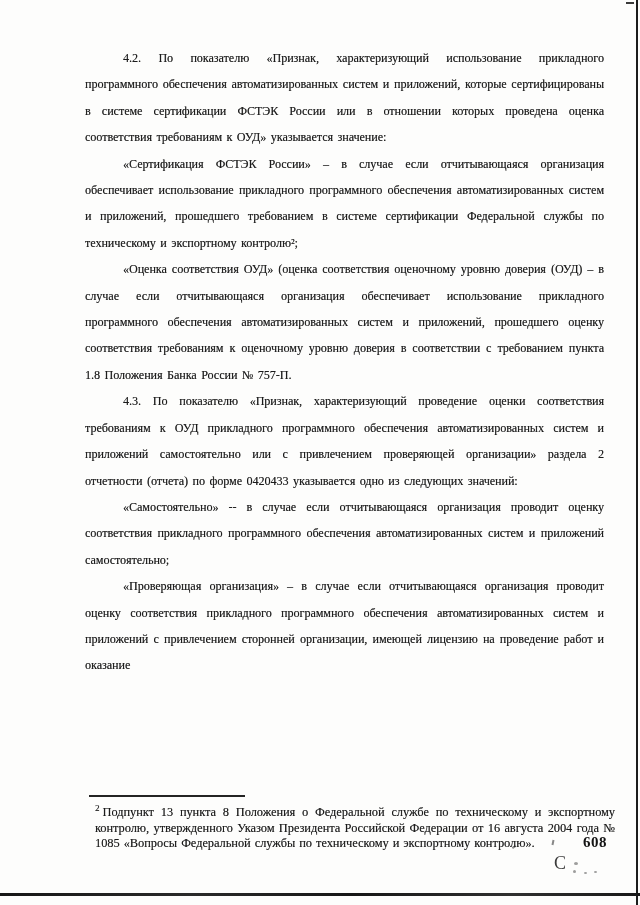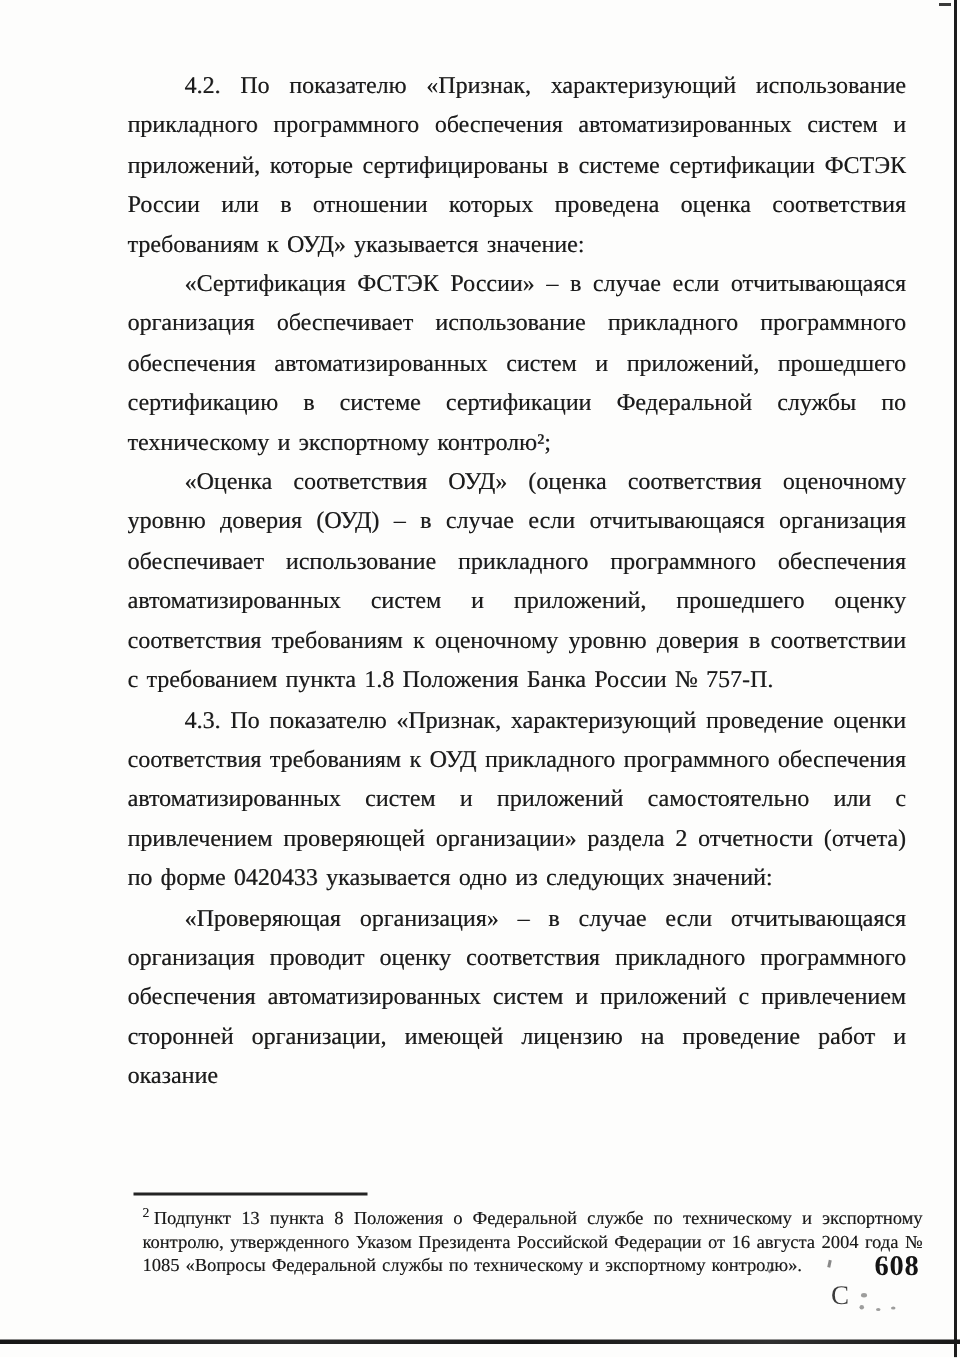--- a/index.html
+++ b/index.html
@@ -15,21 +15,21 @@
     overflow: hidden;
     font-family: "Liberation Serif", serif;
     color: #1b1b1b;
   }
   
   .body-text {
     position: absolute;
     left: 85px;
     top: 45px;
     width: 519px;
-    font-size: 16px;
+    font-size: 12px;
     line-height: 26.4px;
     text-align: justify;
     text-shadow: 0.25px 0.25px 0 rgba(20,20,20,0.55);
     word-spacing: 1.5px;
   }
   .body-text p {
     margin: 0;
     text-indent: 38px;
   }
   
@@ -54,21 +54,21 @@
   }
   .footnote sup {
     font-size: 9px;
     margin-right: 3px;
   }
   
   .page-number {
     position: absolute;
     left: 583px;
     top: 834px;
-    font-size: 19px;
+    font-size: 15px;
     font-weight: bold;
     letter-spacing: 0.5px;
     color: #141414;
     font-family: Liberation Serif, serif;
   }
   .stamp {
     position: absolute;
     left: 554px;
     top: 853px;
     font-size: 18px;
@@ -126,23 +126,24 @@
     background: linear-gradient(90deg, #161616 0%, #2a2a2a 30%, #161616 55%, #303030 80%, #181818 100%);
   }
 </style>
 </head>
 <body>
 
 <div class="page">
 
   <div class="body-text">
     <p>4.2. По показателю «Признак, характеризующий использование прикладного программного обеспечения автоматизированных систем и приложений, которые сертифицированы в системе сертификации ФСТЭК России или в отношении которых проведена оценка соответствия требованиям к ОУД» указывается значение:</p>
-    <p>«Сертификация ФСТЭК России» – в случае если отчитывающаяся организация обеспечивает использование прикладного программного обеспечения автоматизированных систем и приложений, прошедшего сертификацию в системе сертификации Федеральной службы по техническому и экспортному контролю²;</p>
+    <p>«Сертификация ФСТЭК России» – в случае если отчитывающаяся организация обеспечивает использование прикладного программного обеспечения автоматизированных систем и приложений, прошедшего требованием в системе сертификации Федеральной службы по техническому и экспортному контролю²;</p>
     <p>«Оценка соответствия ОУД» (оценка соответствия оценочному уровню доверия (ОУД) – в случае если отчитывающаяся организация обеспечивает использование прикладного программного обеспечения автоматизированных систем и приложений, прошедшего оценку соответствия требованиям к оценочному уровню доверия в соответствии с требованием пункта 1.8 Положения Банка России № 757-П.</p>
     <p>4.3. По показателю «Признак, характеризующий проведение оценки соответствия требованиям к ОУД прикладного программного обеспечения автоматизированных систем и приложений самостоятельно или с привлечением проверяющей организации» раздела 2 отчетности (отчета) по форме 0420433 указывается одно из следующих значений:</p>
+    <p>«Самостоятельно» -- в случае если отчитывающаяся организация проводит оценку соответствия прикладного программного обеспечения автоматизированных систем и приложений самостоятельно;</p>
     <p>«Проверяющая организация» – в случае если отчитывающаяся организация проводит оценку соответствия прикладного программного обеспечения автоматизированных систем и приложений с привлечением сторонней организации, имеющей лицензию на проведение работ и оказание</p>
   </div>
 
   <div class="footnote-sep"></div>
 
   <div class="footnote">
     <sup>2</sup><span>Подпункт 13 пункта 8 Положения о Федеральной службе по техническому и экспортному контролю, утвержденного Указом Президента Российской Федерации от 16 августа 2004 года № 1085 «Вопросы Федеральной службы по техническому и экспортному контролю».</span>
   </div>
 
   <span class="stamp">С</span>

